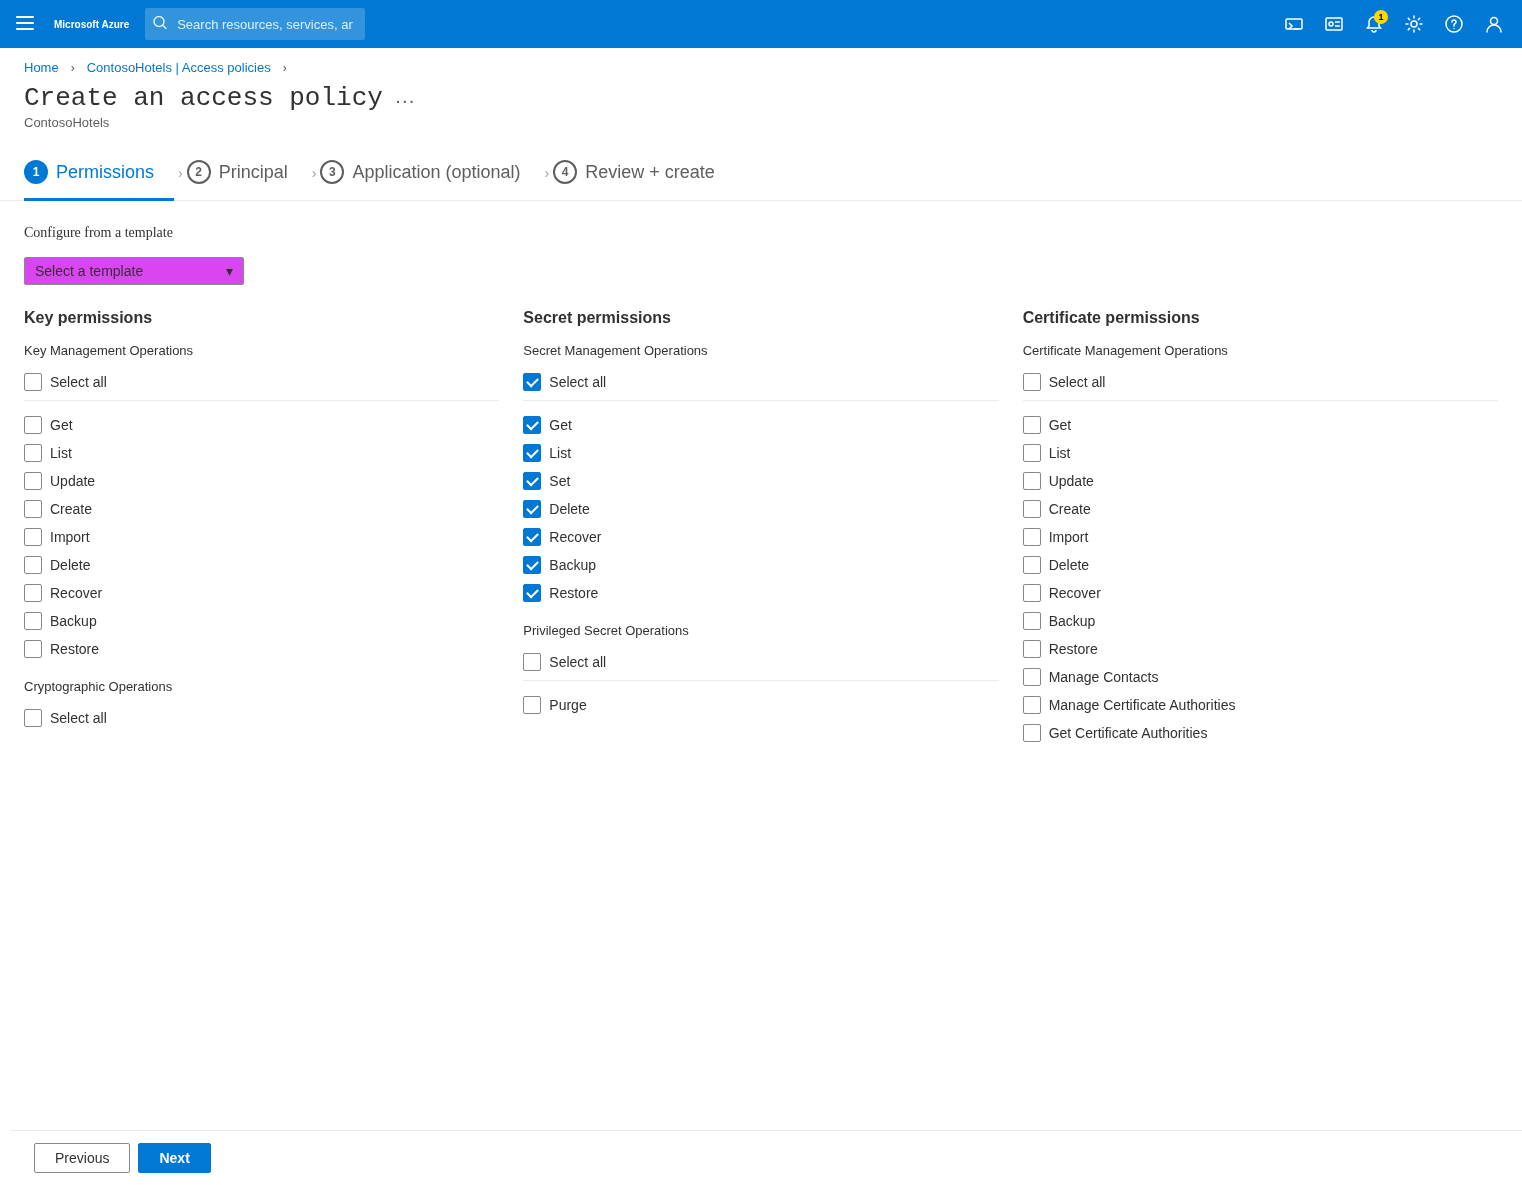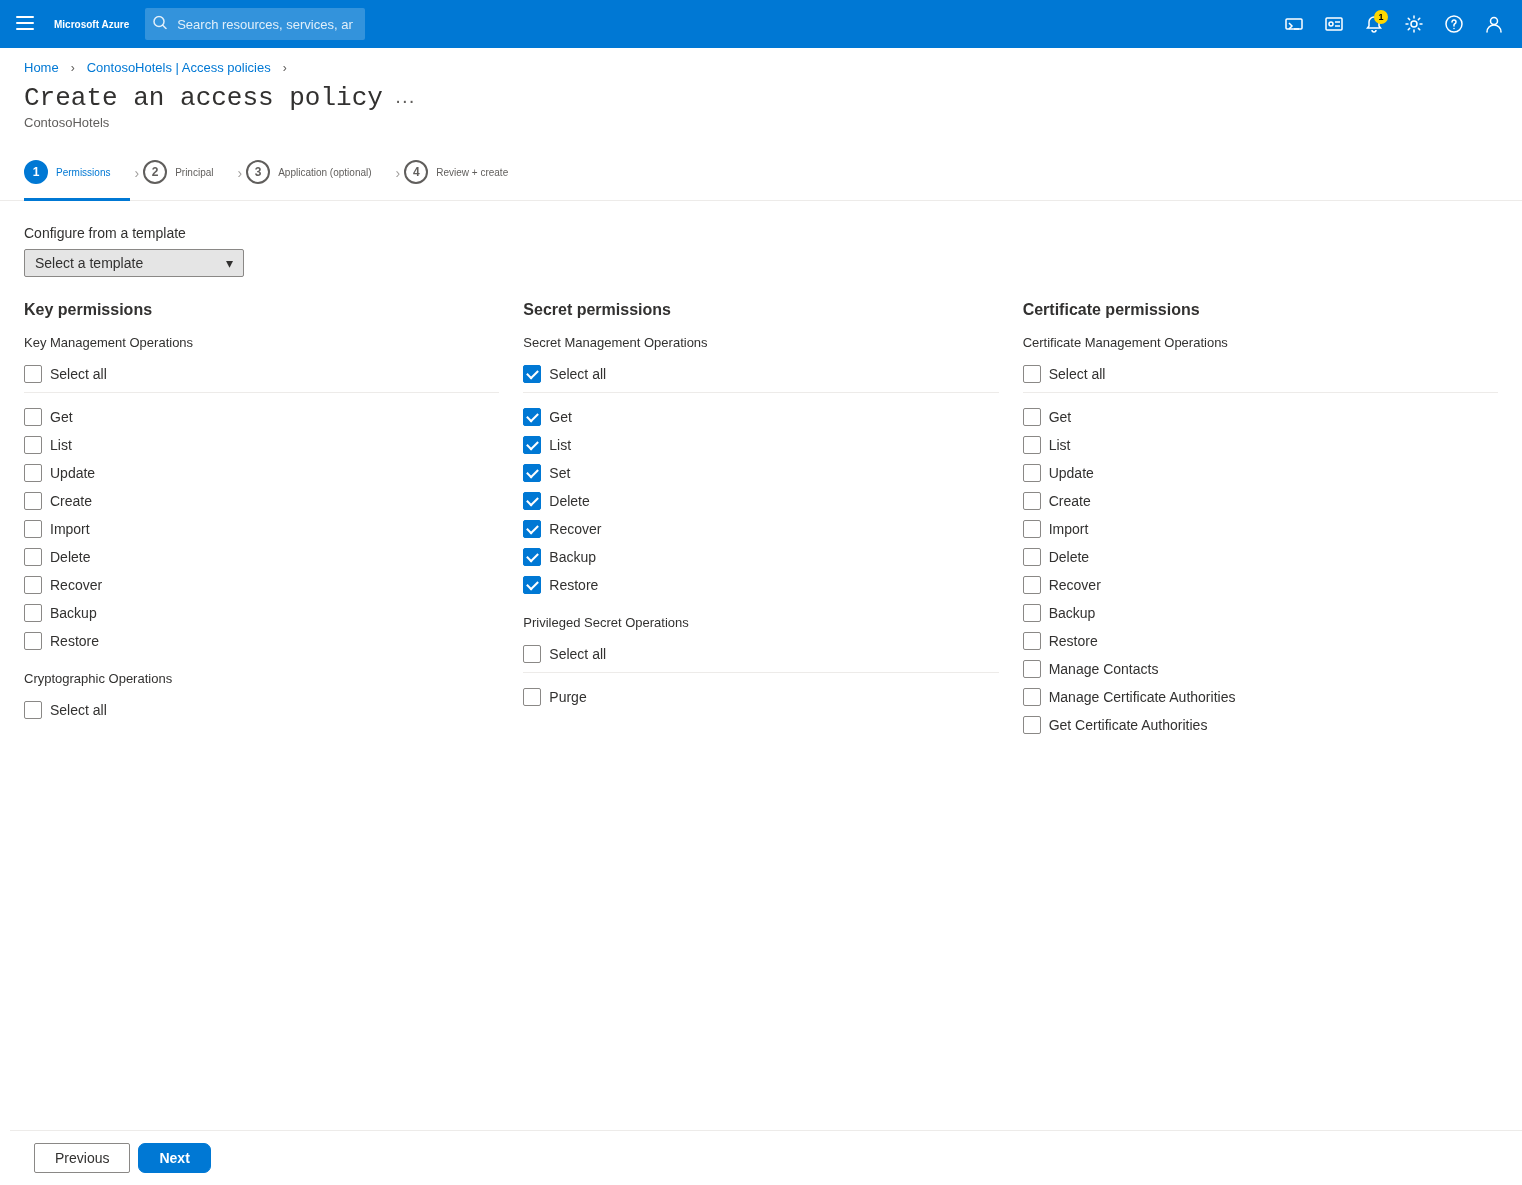--- a/index.html
+++ b/index.html
@@ -161,51 +161,52 @@
       justify-content: center;
       font-size: 12px;
       font-weight: 600;
       flex-shrink: 0;
     }
     .step-item.active .step-circle {
       background: #0078d4;
       color: #fff;
       border-color: #0078d4;
     }
-    .step-label { font-size: 10px; }
+    .step-label { font-size: 18px; }
     .step-sep {
       color: #a19f9d;
       margin: 0 4px;
       font-size: 14px;
     }
 
     
     .main-content {
       padding: 24px 24px 80px;
       overflow-y: auto;
       max-height: calc(1185px - 48px - 52px - 70px - 50px - 60px);
     }
 
     
     .template-section { margin-bottom: 24px; }
     .template-label {
       font-size: 14px;
       color: #323130;
-      margin-bottom: 8px;
+      margin-bottom: 16px;
+      font-family: Liberation Serif, serif;
     }
     .template-dropdown {
       display: flex;
       align-items: center;
       justify-content: space-between;
       width: 220px;
       border: 1px solid #8a8886;
       padding: 5px 10px;
       border-radius: 2px;
       cursor: pointer;
-      background: #e5e5e5;
+      background: #d946ef;
       font-size: 14px;
       color: #323130;
     }
 
     
     .permissions-grid {
       display: grid;
       grid-template-columns: 1fr 1fr 1fr;
       gap: 0 24px;
     }
@@ -282,21 +283,21 @@
       border: 1px solid #8a8886;
       border-radius: 2px;
       background: #fff;
       color: #323130;
       font-size: 14px;
       cursor: pointer;
     }
     .btn-next {
       padding: 6px 20px;
       border: 1px solid #0078d4;
-      border-radius: 7px;
+      border-radius: 2px;
       background: #0078d4;
       color: #fff;
       font-size: 14px;
       cursor: pointer;
       font-weight: 600;
     }
   </style>
 </head>
 <body>
 

